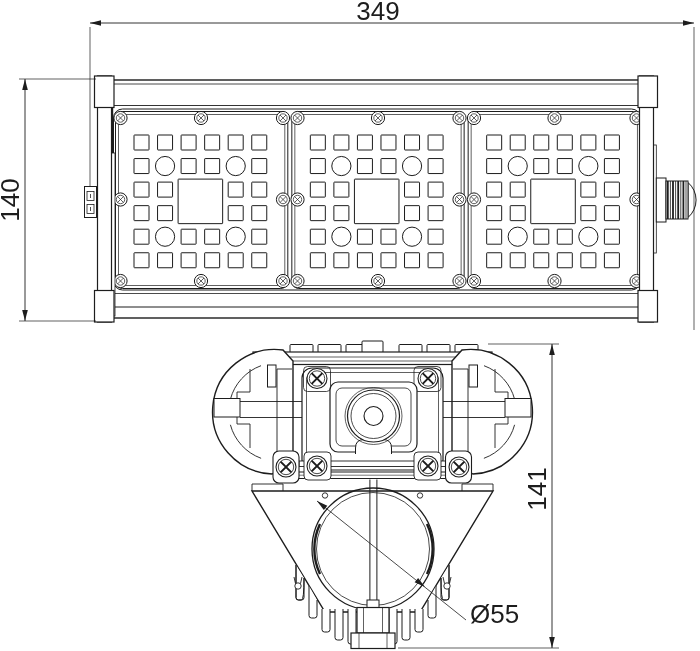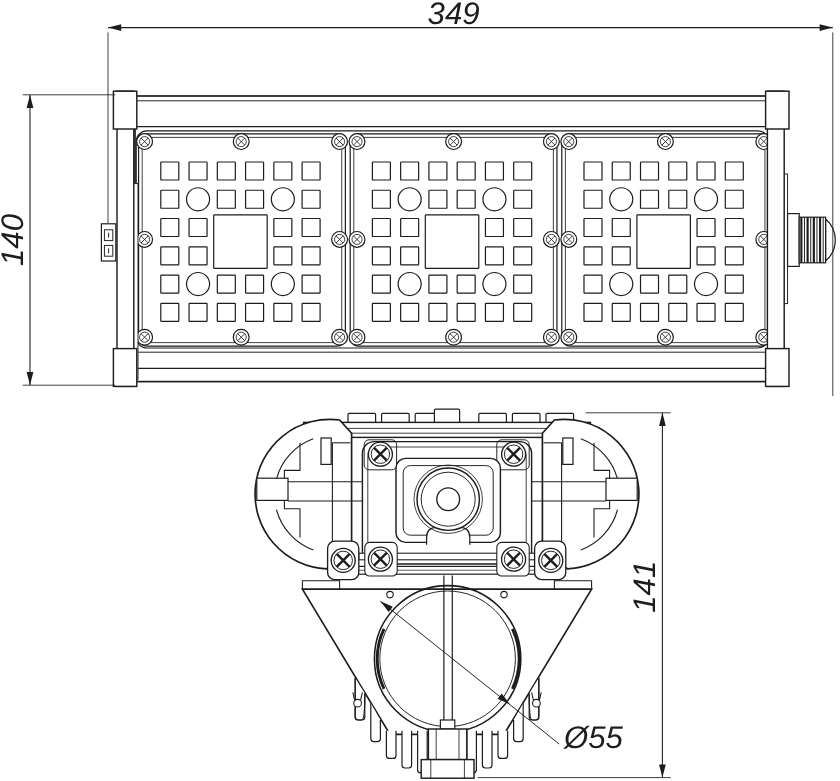--- a/index.html
+++ b/index.html
@@ -1,16 +1,16 @@
 <!DOCTYPE html>
 <html><head>
 <meta charset="utf-8">
 <style>
   html,body{margin:0;padding:0;background:#ffffff;}
-  .stage{width:700px;height:651px;position:relative;background:#ffffff;overflow:hidden;font-style:italic;}
+  .stage{width:700px;height:651px;position:relative;background:#ffffff;overflow:hidden;}
   svg{display:block;}
   .dim{font-family:"Liberation Sans", sans-serif;font-size:26px;fill:#1d1d1d;}
 </style>
 </head>
 <body>
 
 <div class="stage">
 <svg id="drawing" viewBox="0 0 700 651" width="700" height="651">
   <g id="front-view">
         <rect x="112.5" y="80" width="529.5" height="238" rx="0" ry="0" stroke="#1d1d1d" stroke-width="1.4" fill="#fff"></rect>

